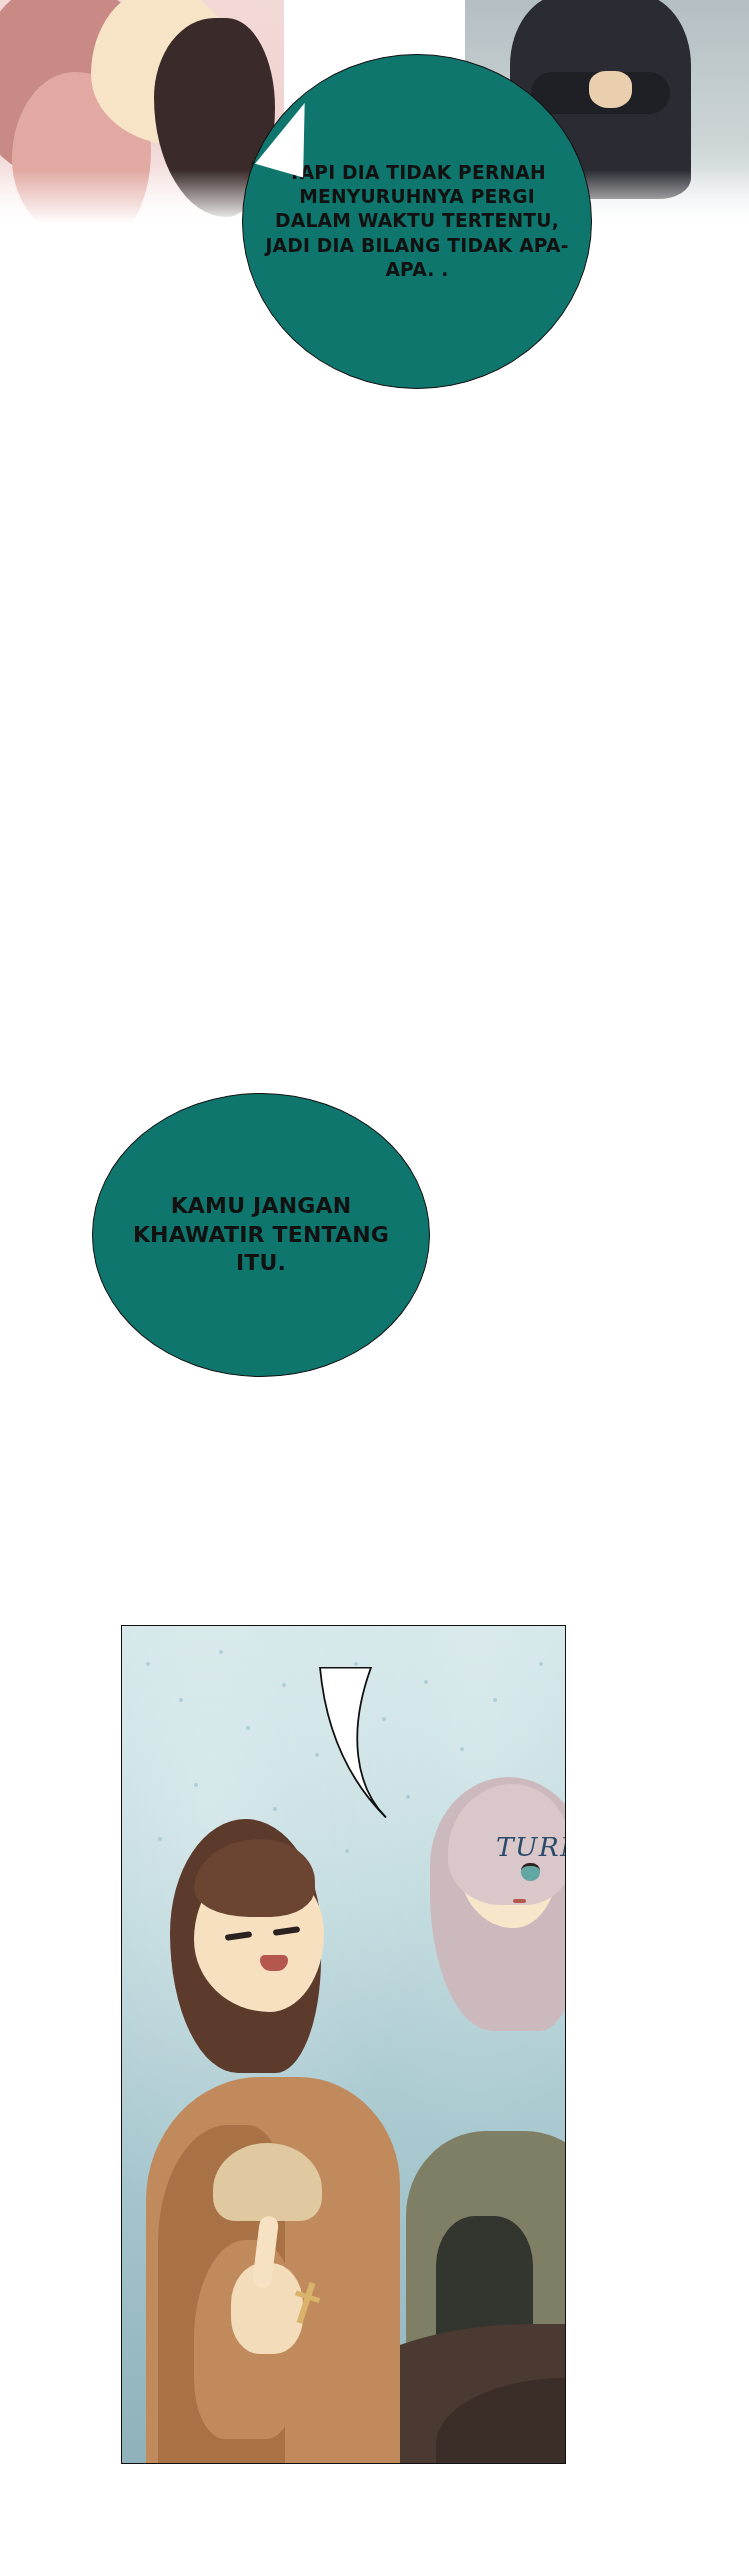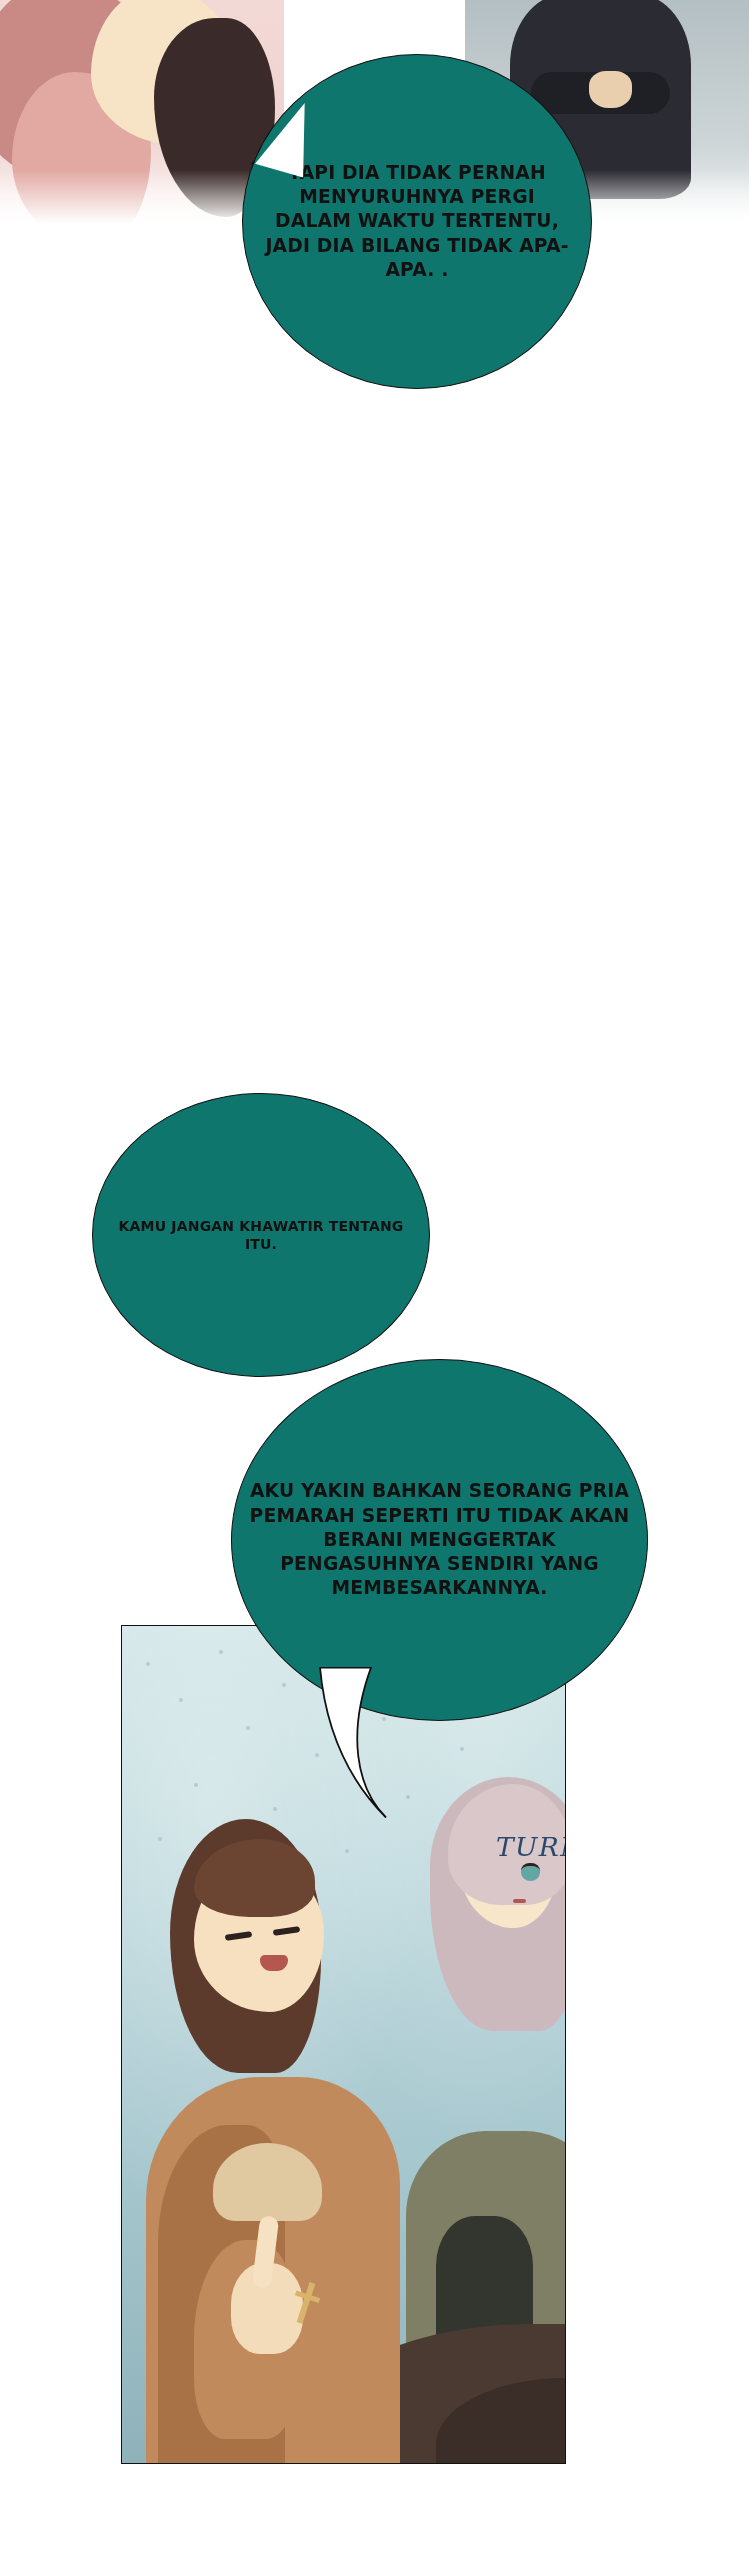--- a/index.html
+++ b/index.html
@@ -158,21 +158,21 @@
   }
 
   
   #bubble-2 {
     left: 92px;
     top: 1093px;
     width: 338px;
     height: 284px;
     z-index: 6;
   }
-  #bubble-2 .bubble-text { font-size: 14px; }
+  #bubble-2 .bubble-text { font-size: 22px; }
 
   
   #bubble-3 {
     left: 231px;
     top: 1359px;
     width: 417px;
     height: 362px;
     z-index: 5;
   }
   #bubble-3 .bubble-text { font-size: 18.7px; }
@@ -419,23 +419,20 @@
   <div class="tail-1"></div>
   <div class="tail-1-inner"></div>
   <div class="bubble" id="bubble-1">
     <div class="bubble-text">TAPI DIA TIDAK PERNAH MENYURUHNYA PERGI DALAM WAKTU TERTENTU, JADI DIA BILANG TIDAK APA-APA. .</div>
   </div>
 
   <div class="bubble" id="bubble-2">
     <div class="bubble-text">KAMU JANGAN KHAWATIR TENTANG ITU.</div>
   </div>
 
-  <div class="bubble" id="bubble-3">
-    <div class="bubble-text">AKU YAKIN BAHKAN SEORANG PRIA PEMARAH SEPERTI ITU TIDAK AKAN BERANI MENGGERTAK PENGASUHNYA SENDIRI YANG MEMBESARKANNYA.</div>
-  </div>
 
   <svg class="tail-3" viewBox="0 0 130 260">
     <path d="M10,0 C20,110 60,190 120,250 C70,200 55,110 95,0 Z" fill="#ffffff" stroke="#111111" stroke-width="3"></path>
   </svg>
 
   <div class="panel-bottom">
     <div class="sea-band"></div>
 
     <div class="dots">
       <div class="dot" style="left:24px;top:36px"></div>

